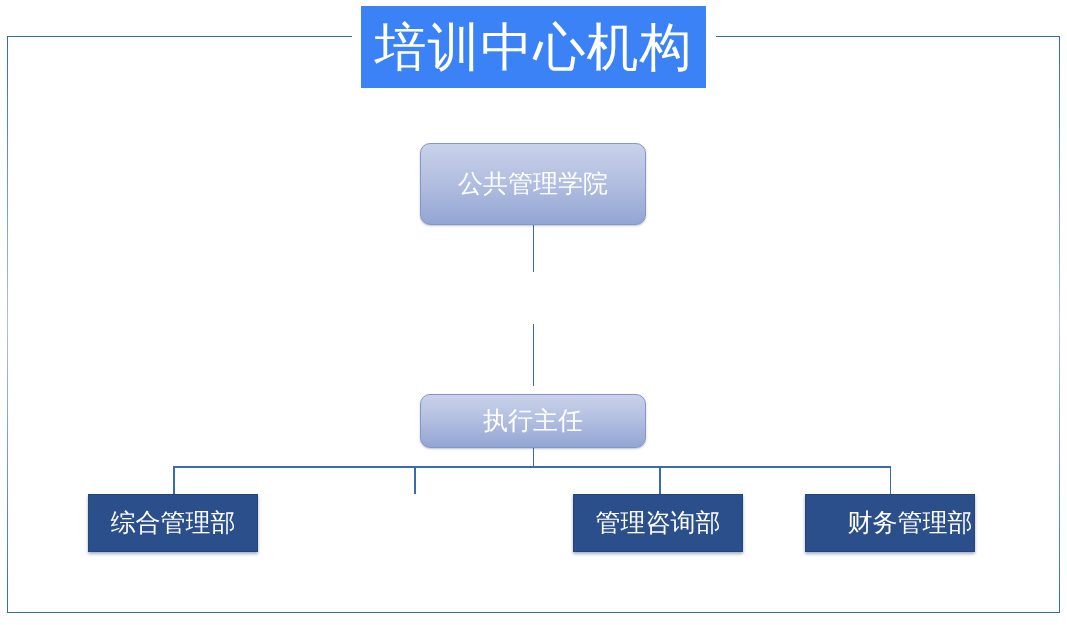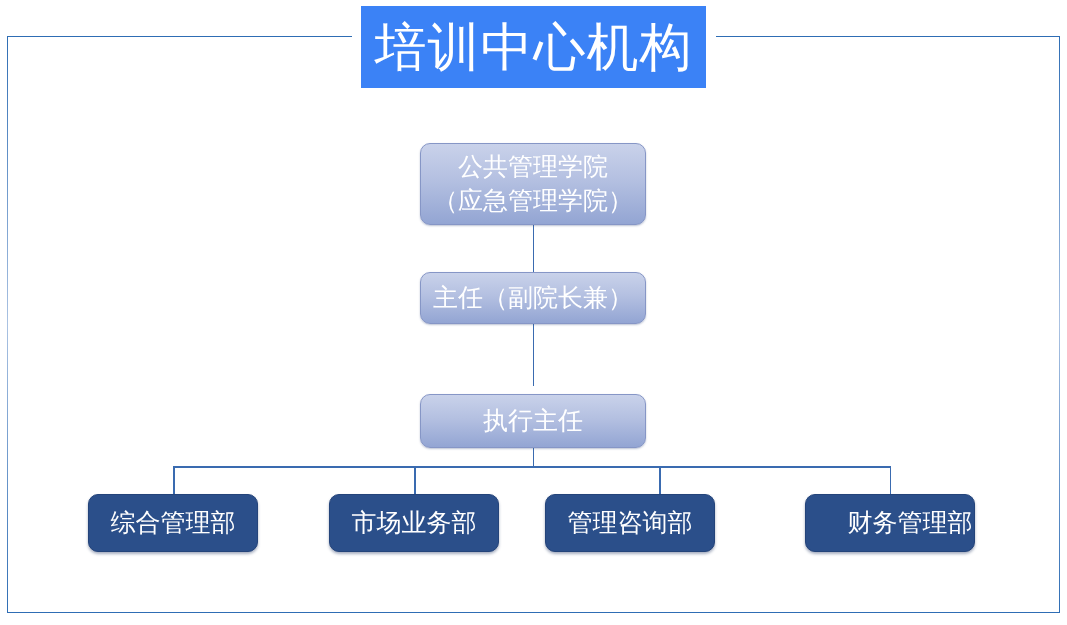--- a/index.html
+++ b/index.html
@@ -88,21 +88,21 @@
     box-shadow: 0 1px 2px rgba(60, 80, 130, 0.35);
     font-size: 25px;
     line-height: 1.35;
   }
   .node-grad .node-line { white-space: nowrap; }
 
   
   .node-dept {
     background: #2b4f8a;
     border: 1px solid #24447a;
-    border-radius: 10px;
+    border-radius: 0;
     box-shadow: 0 2px 3px rgba(35, 55, 100, 0.40);
     font-size: 25px;
     line-height: 1.2;
     white-space: nowrap;
   }
 </style>
 </head>
 <body>
 
 <div id="canvas">
@@ -122,40 +122,33 @@
 
   <div class="line line-h" style="left:173px; top:466px; width:718px;"></div>
 
   <div class="line line-v" style="left:173px; top:466px; height:28px;"></div>
   <div class="line line-v" style="left:414px; top:466px; height:28px;"></div>
   <div class="line line-v" style="left:659px; top:466px; height:28px;"></div>
   <div class="line line-v" style="left:889.5px; top:466px; height:28px;"></div>
 
   <div class="node node-grad" style="left:420px; top:143px; width:226px; height:82px;">
     <span class="node-line">公共管理学院</span>
-    <span class="node-line">（应急管理学院）</span>
   </div>
 
-  <div class="node node-grad" style="left:420px; top:272px; width:226px; height:52px;">
-    <span class="node-line">主任（副院长兼）</span>
-  </div>
 
   <div class="node node-grad" style="left:420px; top:394px; width:226px; height:54px;">
     <span class="node-line">执行主任</span>
   </div>
 
   <div class="node node-dept" style="left:88px; top:494px; width:170px; height:58px;">
     <span class="node-line">综合管理部</span>
   </div>
 
-  <div class="node node-dept" style="left:329px; top:494px; width:170px; height:58px;">
-    <span class="node-line">市场业务部</span>
-  </div>
 
-  <div class="node node-dept" style="left:545px; top:494px; width:170px; height:58px;">
+  <div class="node node-dept" style="left:573px; top:494px; width:170px; height:58px;">
     <span class="node-line">管理咨询部</span>
   </div>
 
   <div class="node node-dept" style="left:805px; top:494px; width:170px; height:58px;padding-left:40px;">
     <span class="node-line">财务管理部</span>
   </div>
 
 </div>
 
 </body></html>

